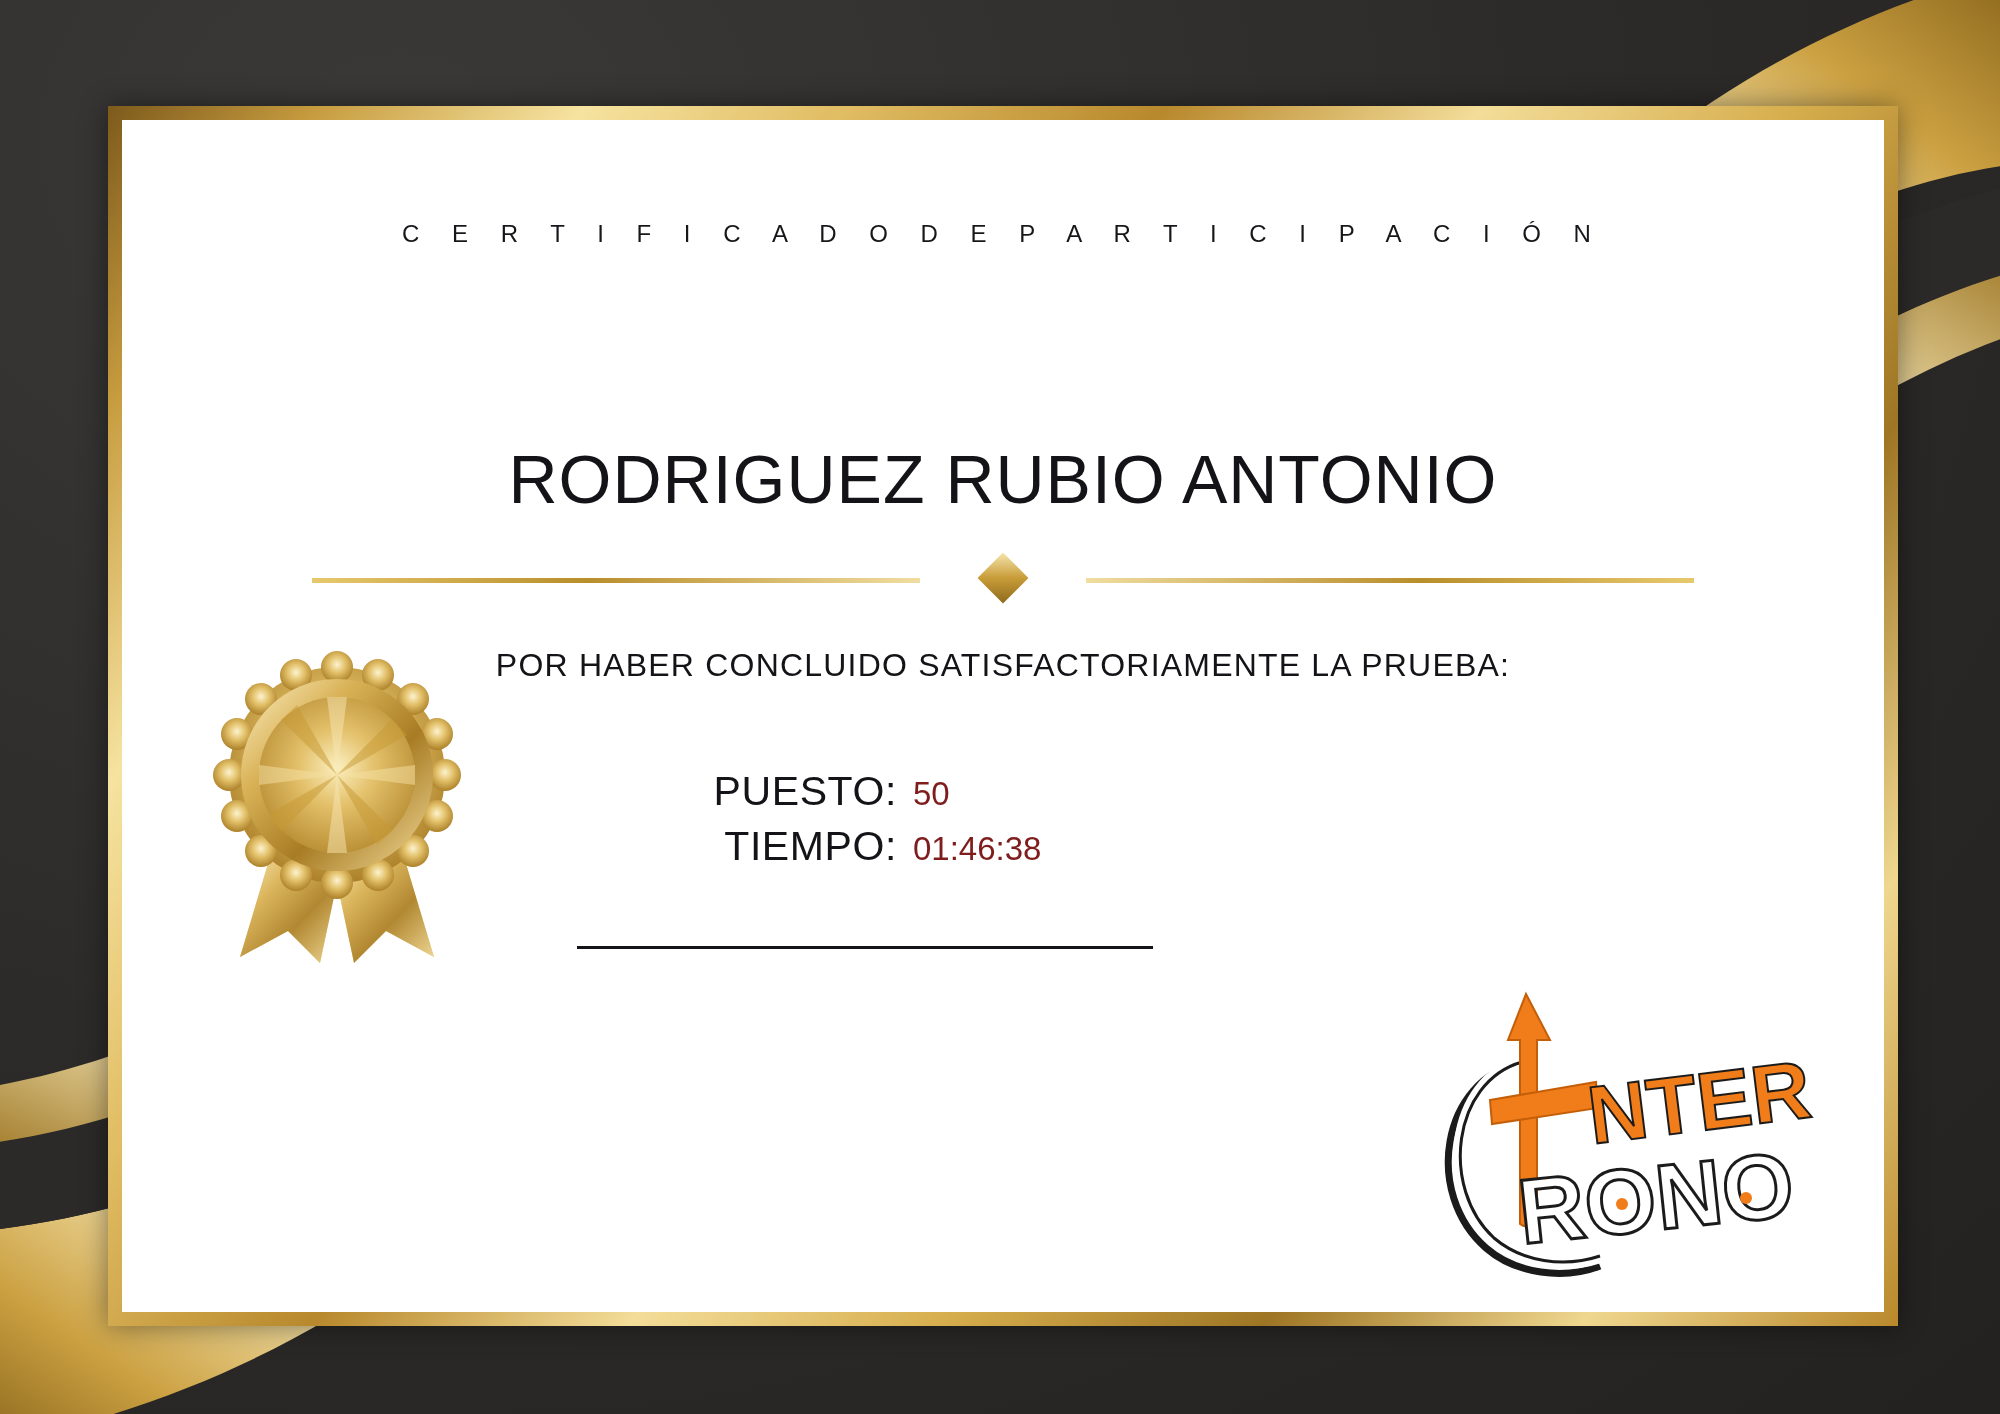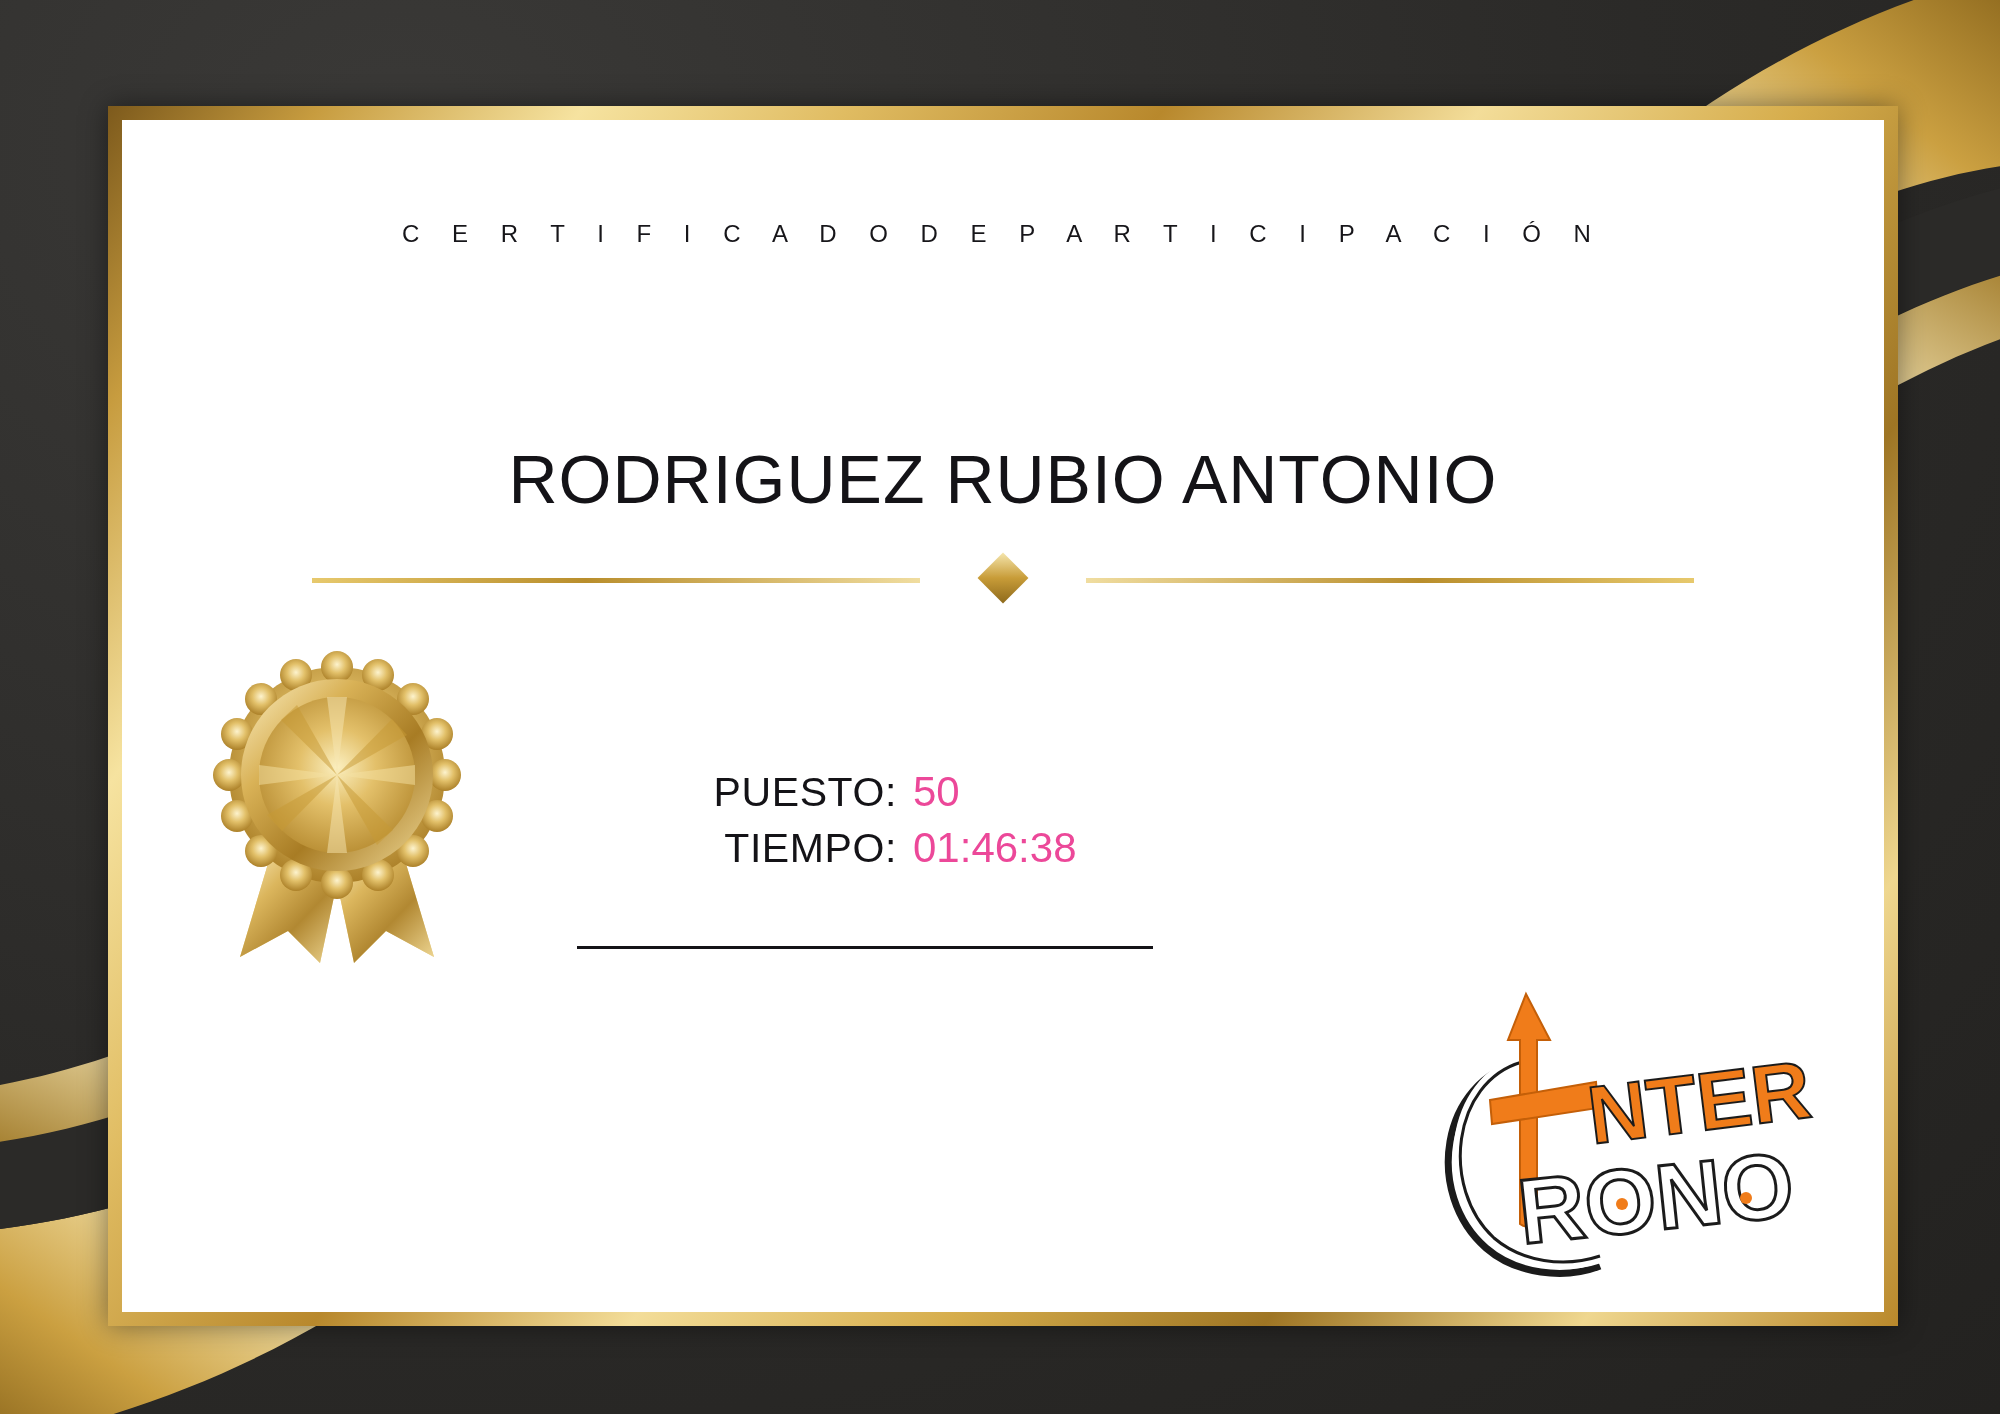--- a/index.html
+++ b/index.html
@@ -145,22 +145,22 @@
   }
   .result-label {
     width: 320px;
     text-align: right;
     font-size: 41px;
     letter-spacing: 0.6px;
     color: #141317;
     padding-right: 16px;
   }
   .result-value {
-    font-size: 42px;
-    color: #ec4899;
+    font-size: 33px;
+    color: #7f1d1d;
   }
   .signature-line {
     position: absolute;
     left: 455px;
     top: 826px;
     width: 576px;
     height: 3px;
     background: #141317;
   }
 
@@ -235,20 +235,21 @@
       <div class="cert-heading">C E R T I F I C A D O   D E   P A R T I C I P A C I Ó N</div>
 
       <div class="cert-name">RODRIGUEZ RUBIO ANTONIO</div>
 
       <div class="divider">
         <div class="bar left"></div>
         <div class="diamond"></div>
         <div class="bar right"></div>
       </div>
 
+      <div class="cert-subtitle">POR HABER CONCLUIDO SATISFACTORIAMENTE LA PRUEBA:</div>
 
       <div class="results">
         <div class="result-row">
           <div class="result-label">PUESTO:</div>
           <div class="result-value">50</div>
         </div>
         <div class="result-row">
           <div class="result-label">TIEMPO:</div>
           <div class="result-value">01:46:38</div>
         </div>

